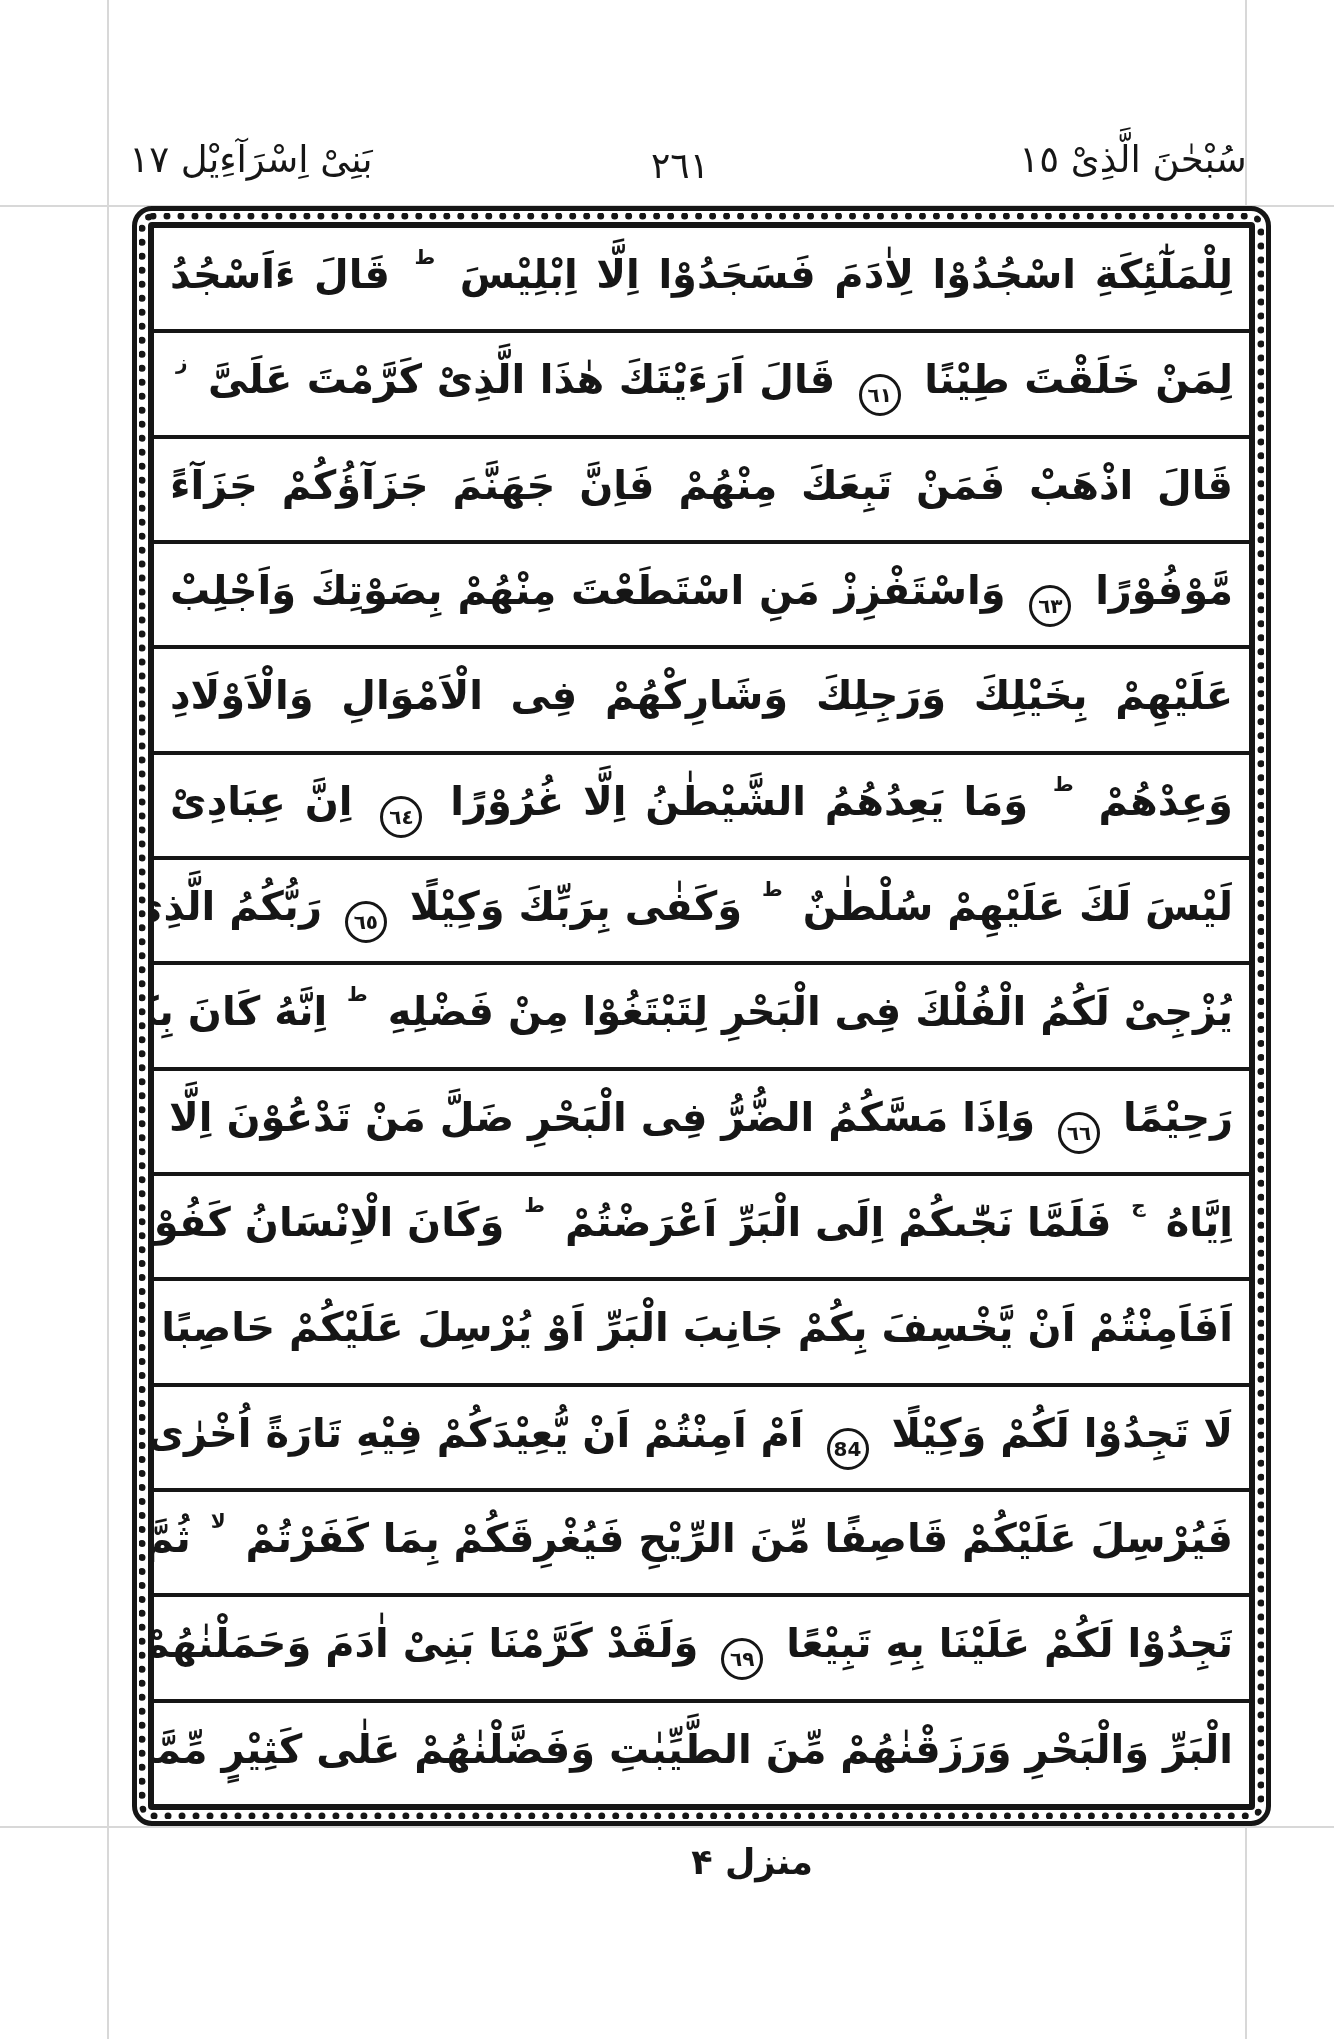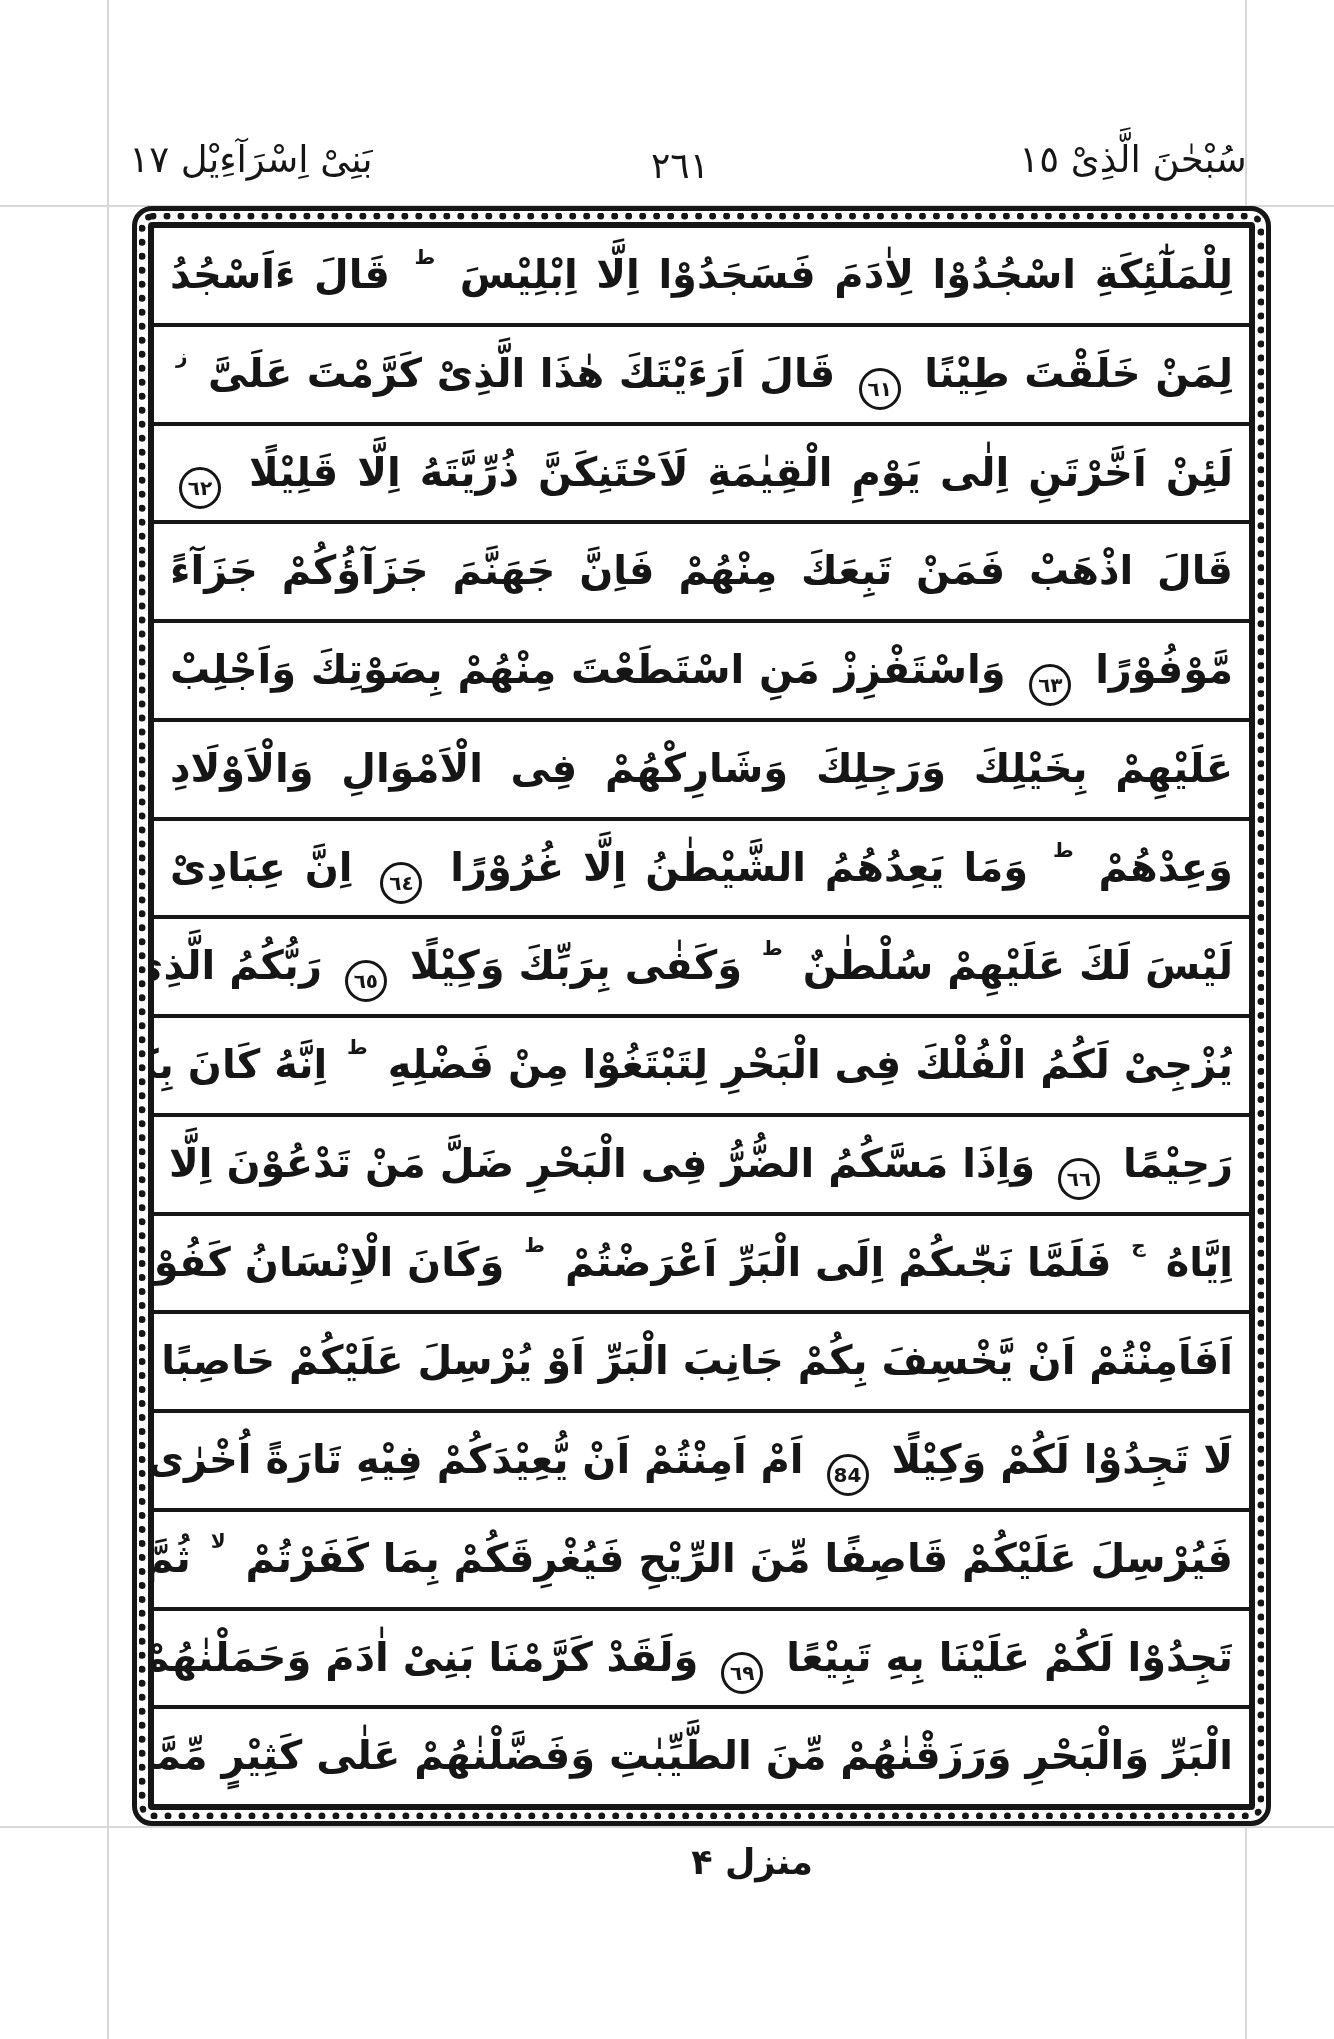--- a/index.html
+++ b/index.html
@@ -123,21 +123,20 @@
   <div class="hdr surah">بَنِیْ اِسْرَآءِیْل ١٧</div>
   <div class="hdr pageno">٢٦١</div>
   <div class="hdr juz">سُبْحٰنَ الَّذِیْ ١٥</div>
 
   <div class="frame-outer">
     <div class="frame-beads">
       <div class="frame-inner">
         <div class="qlines">
             <div class="qline"><span class="qtext">لِلْمَلٰٓئِكَةِ اسْجُدُوْا لِاٰدَمَ فَسَجَدُوْا اِلَّا اِبْلِيْسَ</span> <span class="waqf">ط</span> <span class="qtext">قَالَ ءَاَسْجُدُ</span></div>
             <div class="qline"><span class="qtext">لِمَنْ خَلَقْتَ طِيْنًا</span> <span class="ayah">٦١</span> <span class="qtext">قَالَ اَرَءَيْتَكَ هٰذَا الَّذِیْ كَرَّمْتَ عَلَیَّ</span> <span class="waqf">ز</span></div>
-            <div class="qline"><span class="qtext">لَئِنْ اَخَّرْتَنِ اِلٰی يَوْمِ الْقِيٰمَةِ لَاَحْتَنِكَنَّ ذُرِّيَّتَهُ اِلَّا قَلِيْلًا</span> <span class="ayah">٦٢</span></div>
             <div class="qline"><span class="qtext">قَالَ اذْهَبْ فَمَنْ تَبِعَكَ مِنْهُمْ فَاِنَّ جَهَنَّمَ جَزَآؤُكُمْ جَزَآءً</span></div>
             <div class="qline"><span class="qtext">مَّوْفُوْرًا</span> <span class="ayah">٦٣</span> <span class="qtext">وَاسْتَفْزِزْ مَنِ اسْتَطَعْتَ مِنْهُمْ بِصَوْتِكَ وَاَجْلِبْ</span></div>
             <div class="qline"><span class="qtext">عَلَيْهِمْ بِخَيْلِكَ وَرَجِلِكَ وَشَارِكْهُمْ فِی الْاَمْوَالِ وَالْاَوْلَادِ</span></div>
             <div class="qline"><span class="qtext">وَعِدْهُمْ</span> <span class="waqf">ط</span> <span class="qtext">وَمَا يَعِدُهُمُ الشَّيْطٰنُ اِلَّا غُرُوْرًا</span> <span class="ayah">٦٤</span> <span class="qtext">اِنَّ عِبَادِیْ</span></div>
             <div class="qline"><span class="qtext">لَيْسَ لَكَ عَلَيْهِمْ سُلْطٰنٌ</span> <span class="waqf">ط</span> <span class="qtext">وَكَفٰی بِرَبِّكَ وَكِيْلًا</span> <span class="ayah">٦٥</span> <span class="qtext">رَبُّكُمُ الَّذِیْ</span></div>
             <div class="qline"><span class="qtext">يُزْجِیْ لَكُمُ الْفُلْكَ فِی الْبَحْرِ لِتَبْتَغُوْا مِنْ فَضْلِهِ</span> <span class="waqf">ط</span> <span class="qtext">اِنَّهُ كَانَ بِكُمْ</span></div>
             <div class="qline"><span class="qtext">رَحِيْمًا</span> <span class="ayah">٦٦</span> <span class="qtext">وَاِذَا مَسَّكُمُ الضُّرُّ فِی الْبَحْرِ ضَلَّ مَنْ تَدْعُوْنَ اِلَّا</span></div>
             <div class="qline"><span class="qtext">اِيَّاهُ</span> <span class="waqf">ج</span> <span class="qtext">فَلَمَّا نَجّٰىكُمْ اِلَی الْبَرِّ اَعْرَضْتُمْ</span> <span class="waqf">ط</span> <span class="qtext">وَكَانَ الْاِنْسَانُ كَفُوْرًا</span> </div>
             <div class="qline"><span class="qtext">اَفَاَمِنْتُمْ اَنْ يَّخْسِفَ بِكُمْ جَانِبَ الْبَرِّ اَوْ يُرْسِلَ عَلَيْكُمْ حَاصِبًا ثُمَّ</span></div>
             <div class="qline"><span class="qtext">لَا تَجِدُوْا لَكُمْ وَكِيْلًا</span> <span class="ayah">84</span> <span class="qtext">اَمْ اَمِنْتُمْ اَنْ يُّعِيْدَكُمْ فِيْهِ تَارَةً اُخْرٰی</span></div>

